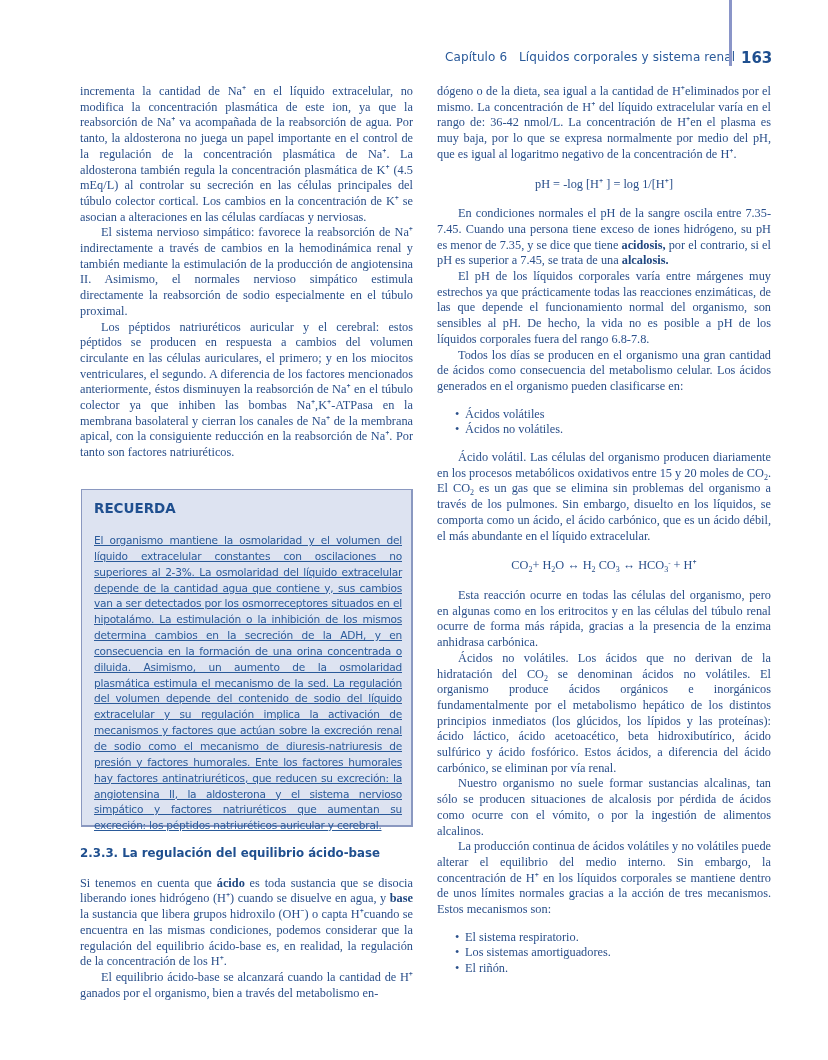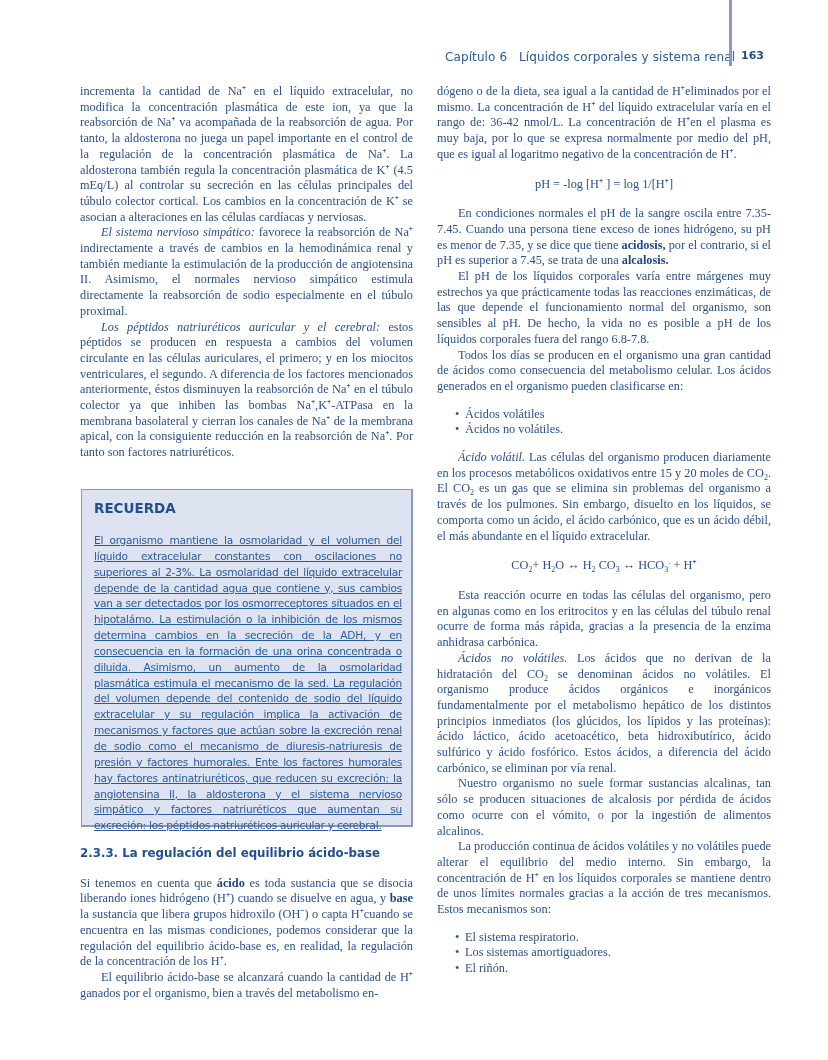--- a/index.html
+++ b/index.html
@@ -11,32 +11,32 @@
     position: absolute; left: 445px; top: 50px;
     font-family: "DejaVu Sans", sans-serif; font-size: 12px; color: #2a5a9a;
     white-space: nowrap; letter-spacing: 0.1px;
   }
   .header-text .chap { margin-right: 8px; }
   .header-rule {
     position: absolute; left: 729px; top: 0; width: 3px; height: 66px; background: #8a95c8;
   }
   .page-num {
     position: absolute; left: 741px; top: 49px;
-    font-family: "DejaVu Sans", sans-serif; font-size: 11px; font-weight: bold; color: #1f4f8f;
+    font-family: "DejaVu Sans", sans-serif; font-size: 15px; font-weight: bold; color: #1f4f8f;
   }
   .col {
     position: absolute; top: 84px;
     font-family: "Liberation Serif", serif; font-size: 12.3px; line-height: 15.7px; color: #2a4f8a;
     text-align: justify; hyphens: auto;
   }
   .col-left { left: 80px; width: 333px; }
   .col-right { left: 437px; width: 334px; }
   p { margin: 0; }
   p.ind { text-indent: 21px; }
-  .it { font-style: italic; }
+  .it { }
   b { color: #1e467f; }
   .formula { text-align: center; margin: 14px 0 14px 0; }
   ul.bul { list-style: none; margin: 12px 0 12px 0; padding: 0 0 0 18px; }
   ul.bul li { position: relative; padding-left: 10px; }
   ul.bul li::before { content: "•"; position: absolute; left: 0; top: 0; }
   .box {
     position: absolute; left: 81px; top: 489px; width: 332px; height: 338px;
     background: #dde3f1; border: 1px solid #8a98c0; border-right: 2px solid #8a98c0; border-bottom: 2px solid #8a98c0;
     box-sizing: border-box;
     padding-left: 37px;

